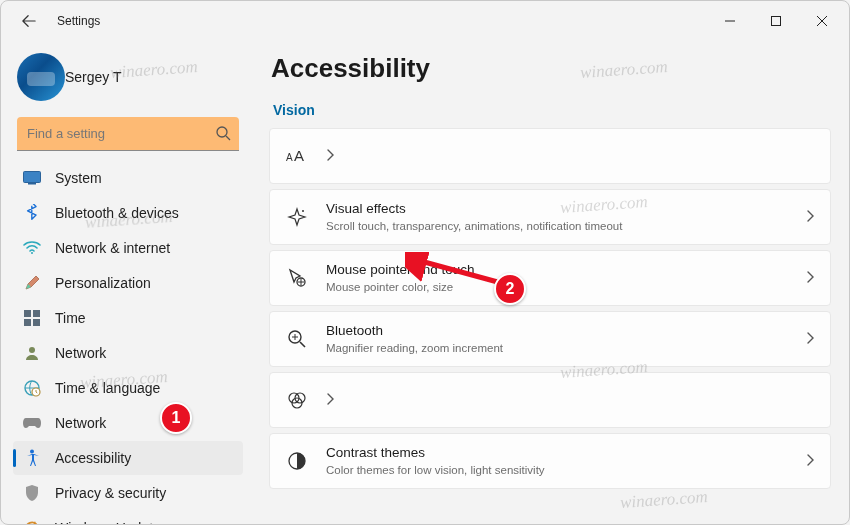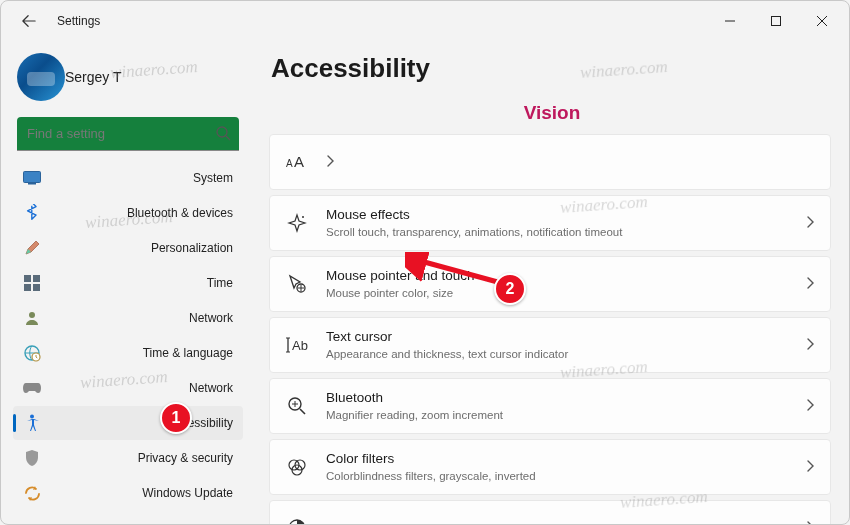--- a/index.html
+++ b/index.html
@@ -10,30 +10,30 @@
 .titlebar .title { font-size: 12px; margin-left: 12px; color: #222; }
 .titlebar .spacer { flex: 1; }
 .titlebar .winbtn { width: 46px; height: 32px; display: flex; align-items: center; justify-content: center; cursor: pointer; }
 .content { flex: 1; display: flex; overflow: hidden; }
 .sidebar { width: 250px; padding: 4px 8px 8px 12px; overflow-y: auto; }
 .profile { display: flex; align-items: center; padding: 8px 4px 16px 4px; }
 .avatar { width: 48px; height: 48px; border-radius: 50%; background: linear-gradient(135deg, #1a6fb4 0%, #0a4d8c 40%, #2895d6 100%); position: relative; overflow: hidden; }
 .avatar::after { content:""; position:absolute; left:20%; top:40%; width:60%; height:28%; background:rgba(255,255,255,.3); border-radius:4px; }
 .profile-name { font-size: 14px; color: #222; }
 .search { position: relative; margin: 0 4px 10px 4px; }
-.search input { width: 100%; height: 34px; border: none; border-bottom: 1px solid #888; background: #15803d; border-radius: 4px 4px 0 0; padding: 0 34px 0 10px; font-size: 13px; outline: none; }
+.search input { width: 100%; height: 34px; border: none; border-bottom: 1px solid #888; background: #fdba74; border-radius: 4px 4px 0 0; padding: 0 34px 0 10px; font-size: 13px; outline: none; }
 .search input::placeholder { color: #777; }
 .search .sicon { position: absolute; right: 8px; top: 8px; color: #555; }
-.navitem { display: flex; align-items: center; height: 34px; padding: 0 10px; border-radius: 4px; cursor: pointer; font-size: 12px; color: #222; margin: 1px 0; justify-content: space-between; }
+.navitem { display: flex; align-items: center; height: 34px; padding: 0 10px; border-radius: 4px; cursor: pointer; font-size: 14px; color: #222; margin: 1px 0; }
 .navitem.active { background: #eaeaea; position: relative; }
 .navitem.active::before { content:""; position:absolute; left:0; top:8px; bottom:8px; width:3px; background:#0067c0; border-radius:2px; }
 .navicon { width: 18px; height: 18px; margin-right: 14px; display: flex; align-items: center; justify-content: center; }
 .main { flex: 1; padding: 8px 18px 8px 18px; overflow-y: auto; }
 .h1 { font-size: 26px; font-weight: 600; color: #1b1b1b; margin: 4px 0 18px 2px; }
-.section-label { font-size: 19px; font-weight: 600; color: #be185d; margin: 0 0 10px 4px; text-align: center; }
+.section-label { font-size: 14px; font-weight: 600; color: #0369a1; margin: 0 0 10px 4px; }
 .card { background: #fdfdfd; border: 1px solid #e7e7e7; border-radius: 4px; margin-bottom: 5px; display: flex; align-items: center; padding: 10px 16px; cursor: pointer; min-height: 56px; }
 .cicon { width: 22px; height: 22px; margin-right: 18px; display:flex; align-items:center; justify-content:center; color:#333; }
 .ctext { flex: 1; }
 .ctitle { font-size: 13.5px; color: #1b1b1b; line-height: 1.3; }
 .csub { font-size: 11.5px; color: #6d6d6d; line-height: 1.3; margin-top: 1px; }
 .chev { color: #555; }
 .badge { position:absolute; width:32px; height:32px; border-radius:50%; background:#e81123; border:2px solid #fff; color:#fff; font-weight:700; font-size:16px; display:flex; align-items:center; justify-content:center; z-index:20; box-shadow:0 1px 3px rgba(0,0,0,.3); }
 .arrow-svg { position:absolute; z-index:19; pointer-events:none; }
 .watermark { position:absolute; color:rgba(120,120,120,.28); font-size:17px; font-family: Georgia, serif; font-style: italic; pointer-events:none; transform: rotate(-4deg); z-index:15; }
 </style>
@@ -93,20 +93,29 @@
       <div class="navitem">
         <span class="navicon">
             <svg width="14" height="18" viewBox="0 0 14 18">
               <path d="M7 1v16l5-5-10-5 10-5-5-5" fill="none" stroke="#1a6fd6" stroke-width="1.6" stroke-linejoin="round" transform="scale(.85) translate(1,1)"></path>
             </svg>
           </span>
         <span>Bluetooth &amp; devices</span>
       </div>
       <div class="navitem">
         <span class="navicon">
+            <svg width="18" height="14" viewBox="0 0 18 14">
+              <path d="M1 4c4-4 12-4 16 0M4 7c3-3 7-3 10 0M7 10c1.3-1.3 2.7-1.3 4 0" stroke="#2ca9bc" stroke-width="1.6" fill="none" stroke-linecap="round"></path>
+              <circle cx="9" cy="12" r="1" fill="#2ca9bc"></circle>
+            </svg>
+          </span>
+        <span>Network &amp; internet</span>
+      </div>
+      <div class="navitem">
+        <span class="navicon">
             <svg width="18" height="18" viewBox="0 0 18 18">
               <path d="M3 15l2-5 8-8 3 3-8 8-5 2z" fill="#d4896b" stroke="#a8654a" stroke-width=".8"></path>
               <path d="M3 15l2-5 3 3-5 2z" fill="#64c8a4"></path>
             </svg>
           </span>
         <span>Personalization</span>
       </div>
       <div class="navitem">
         <span class="navicon">
             <svg width="16" height="16" viewBox="0 0 16 16">
@@ -191,21 +200,21 @@
       </div>
 
       <div class="card">
         <span class="cicon">
             <svg width="20" height="20" viewBox="0 0 20 20">
               <path d="M10 2l2 6 6 2-6 2-2 6-2-6-6-2 6-2 2-6z" fill="none" stroke="#333" stroke-width="1.2"></path>
               <circle cx="16" cy="4" r="1" fill="#333"></circle>
             </svg>
           </span>
         <div class="ctext">
-            <div class="ctitle">Mouse effects</div>
+            <div class="ctitle">Visual effects</div>
             <div class="csub">Scroll touch, transparency, animations, notification timeout</div>
           </div>
         <span class="chev"><svg width="8" height="12" viewBox="0 0 8 12">
               <path d="M2 1l5 5-5 5" stroke="#555" stroke-width="1.4" fill="none" stroke-linecap="round"></path>
             </svg></span>
       </div>
 
       <div class="card">
         <span class="cicon">
             <svg width="20" height="20" viewBox="0 0 20 20">
@@ -216,37 +225,20 @@
           </span>
         <div class="ctext">
             <div class="ctitle">Mouse pointer and touch</div>
             <div class="csub">Mouse pointer color, size</div>
           </div>
         <span class="chev"><svg width="8" height="12" viewBox="0 0 8 12">
               <path d="M2 1l5 5-5 5" stroke="#555" stroke-width="1.4" fill="none" stroke-linecap="round"></path>
             </svg></span>
       </div>
 
-      <div class="card">
-        <span class="cicon">
-            <svg width="22" height="18" viewBox="0 0 22 18">
-              <line x1="2" y1="2" x2="2" y2="16" stroke="#333" stroke-width="1.3"></line>
-              <line x1="0" y1="2" x2="4" y2="2" stroke="#333"></line>
-              <line x1="0" y1="16" x2="4" y2="16" stroke="#333"></line>
-              <text x="6" y="14" font-size="13" fill="#333" font-family="Segoe UI">Ab</text>
-            </svg>
-          </span>
-        <div class="ctext">
-            <div class="ctitle">Text cursor</div>
-            <div class="csub">Appearance and thickness, text cursor indicator</div>
-          </div>
-        <span class="chev"><svg width="8" height="12" viewBox="0 0 8 12">
-              <path d="M2 1l5 5-5 5" stroke="#555" stroke-width="1.4" fill="none" stroke-linecap="round"></path>
-            </svg></span>
-      </div>
 
       <div class="card">
         <span class="cicon">
             <svg width="20" height="20" viewBox="0 0 20 20">
               <circle cx="8" cy="8" r="6" stroke="#333" stroke-width="1.4" fill="none"></circle>
               <line x1="13" y1="13" x2="18" y2="18" stroke="#333" stroke-width="1.6"></line>
               <line x1="5" y1="8" x2="11" y2="8" stroke="#333"></line>
               <line x1="8" y1="5" x2="8" y2="11" stroke="#333"></line>
             </svg>
           </span>
@@ -260,37 +252,34 @@
       </div>
 
       <div class="card">
         <span class="cicon">
             <svg width="20" height="20" viewBox="0 0 20 20">
               <circle cx="7" cy="8" r="5" fill="none" stroke="#333" stroke-width="1.2"></circle>
               <circle cx="13" cy="8" r="5" fill="none" stroke="#333" stroke-width="1.2"></circle>
               <circle cx="10" cy="13" r="5" fill="none" stroke="#333" stroke-width="1.2"></circle>
             </svg>
           </span>
-        <div class="ctext">
-            <div class="ctitle">Color filters</div>
-            <div class="csub">Colorblindness filters, grayscale, inverted</div>
-          </div>
         <span class="chev"><svg width="8" height="12" viewBox="0 0 8 12">
               <path d="M2 1l5 5-5 5" stroke="#555" stroke-width="1.4" fill="none" stroke-linecap="round"></path>
             </svg></span>
       </div>
 
       <div class="card">
         <span class="cicon">
             <svg width="20" height="20" viewBox="0 0 20 20">
               <circle cx="10" cy="10" r="8" fill="none" stroke="#333" stroke-width="1.3"></circle>
               <path d="M10 2a8 8 0 010 16z" fill="#333"></path>
             </svg>
           </span>
         <div class="ctext">
+            <div class="ctitle">Contrast themes</div>
             <div class="csub">Color themes for low vision, light sensitivity</div>
           </div>
         <span class="chev"><svg width="8" height="12" viewBox="0 0 8 12">
               <path d="M2 1l5 5-5 5" stroke="#555" stroke-width="1.4" fill="none" stroke-linecap="round"></path>
             </svg></span>
       </div>
     </div>
   </div>
 </div>
 

